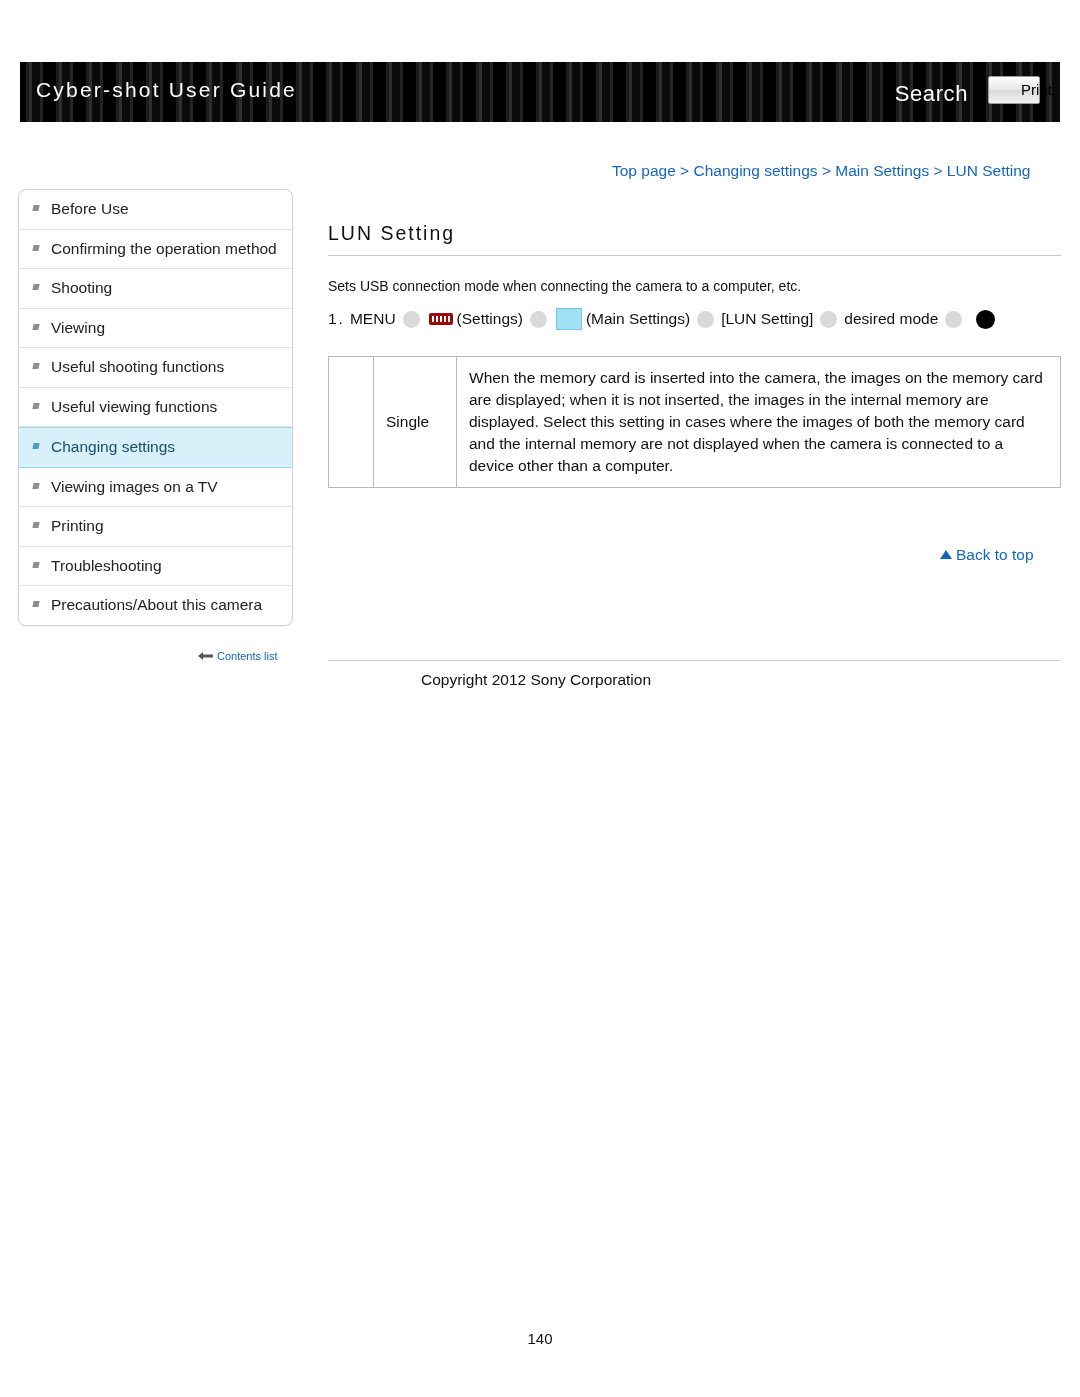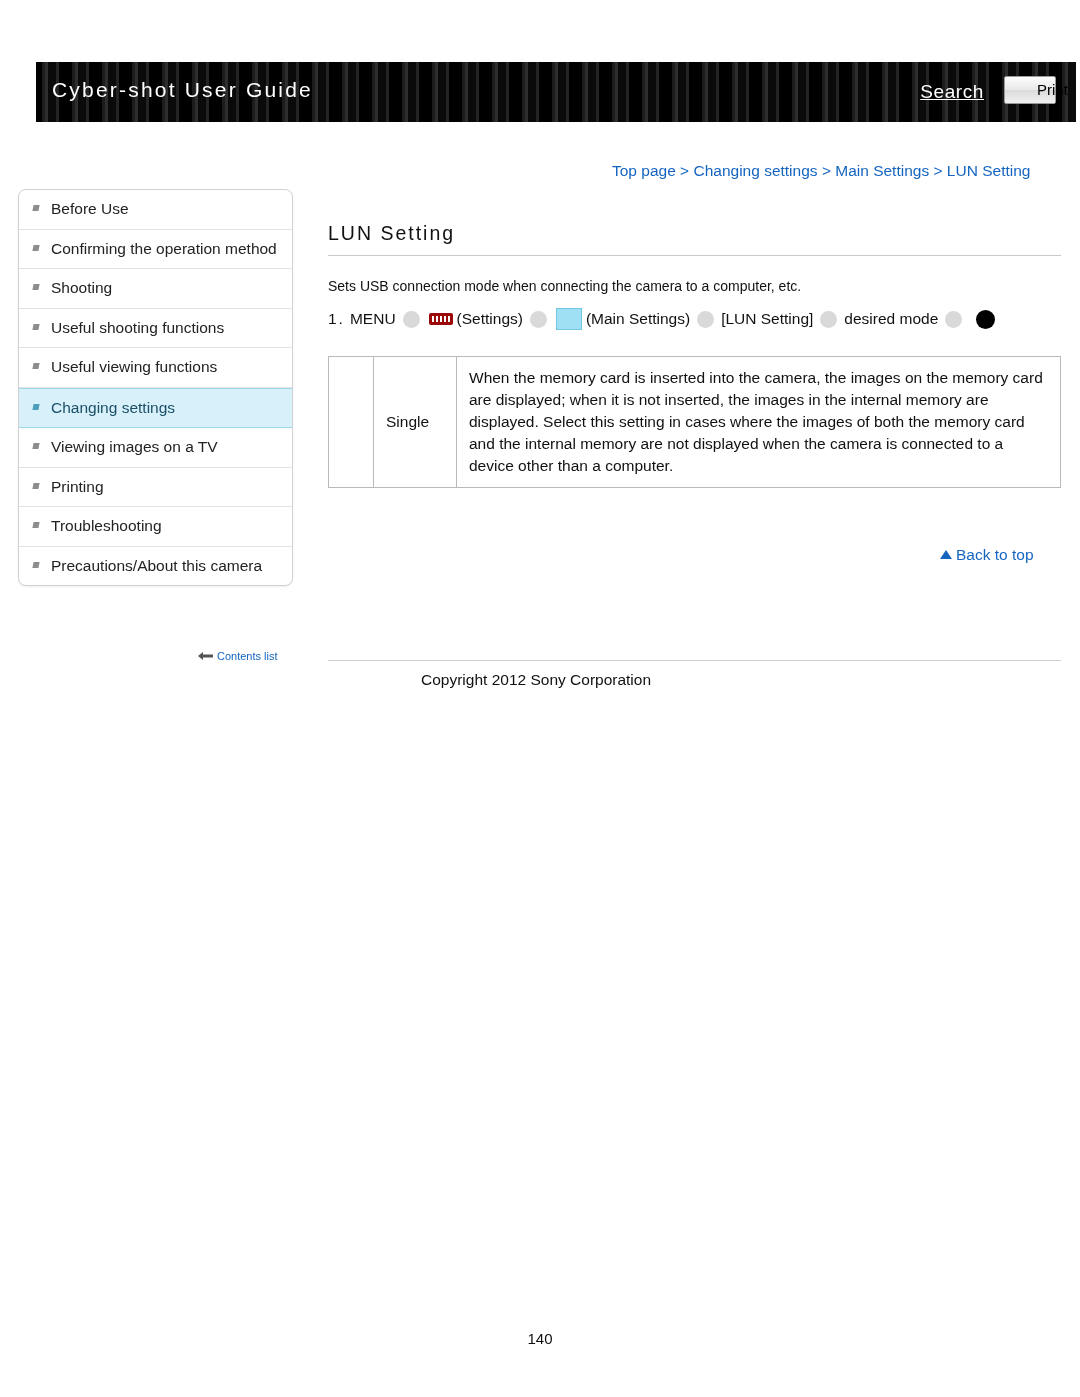--- a/index.html
+++ b/index.html
@@ -11,21 +11,21 @@
     width: 1080px;
     height: 1397px;
     font-family: "Liberation Sans", sans-serif;
     color: #000;
     position: relative;
   }
 
   
   .header {
     position: absolute;
-    left: 36px;
+    left: 20px;
     top: 62px;
     width: 1040px;
     height: 60px;
     background: #111;
     background-image: repeating-linear-gradient(
         to right,
         #000 0px, #000 6px,
         #1c1c1c 6px, #1c1c1c 9px,
         #2e2e2e 9px, #2e2e2e 12px,
         #0a0a0a 12px, #0a0a0a 20px,
@@ -40,23 +40,22 @@
     color: #ffffff;
     font-size: 21px;
     letter-spacing: 2.2px;
     font-family: "Liberation Sans", sans-serif;
   }
   .header-search {
     position: absolute;
     right: 92px;
     top: 19px;
     color: #ffffff;
-    font-size: 19px;
+    font-size: 22px;
     letter-spacing: 0.6px;
-    text-decoration: underline;
   }
   .header-print {
     position: absolute;
     right: 20px;
     top: 14px;
     width: 52px;
     height: 28px;
     border: 1px solid #9a9a9a;
     background: linear-gradient(to bottom, #fdfdfd 0%, #e7e7e7 50%, #dadada 51%, #f2f2f2 100%);
     border-radius: 2px;
@@ -311,20 +310,24 @@
     <span class="bullet"></span>
     <span>Before Use</span>
   </div>
   <div class="side-item">
     <span class="bullet"></span>
     <span>Confirming the operation method</span>
   </div>
   <div class="side-item">
     <span class="bullet"></span>
     <span>Shooting</span>
+  </div>
+  <div class="side-item">
+    <span class="bullet"></span>
+    <span>Viewing</span>
   </div>
   <div class="side-item">
     <span class="bullet"></span>
     <span>Useful shooting functions</span>
   </div>
   <div class="side-item">
     <span class="bullet"></span>
     <span>Useful viewing functions</span>
   </div>
   <div class="side-item selected">

